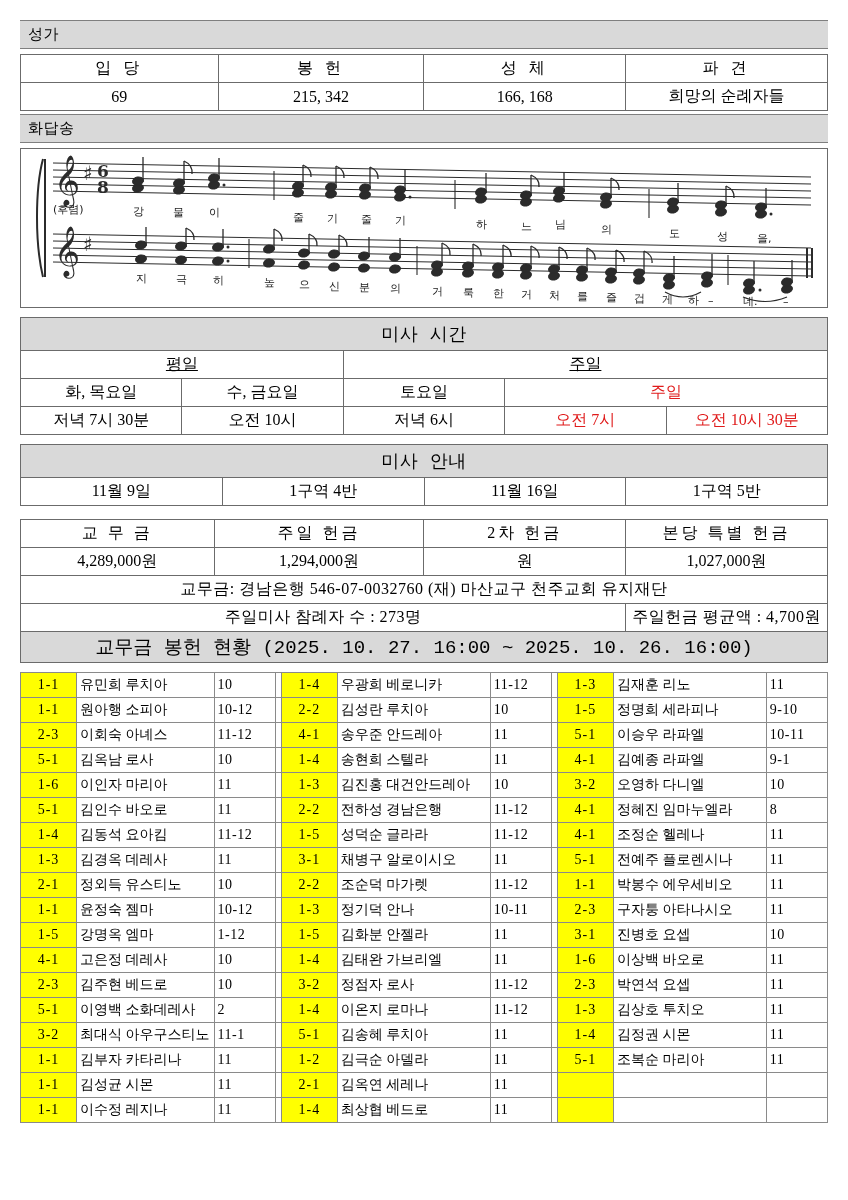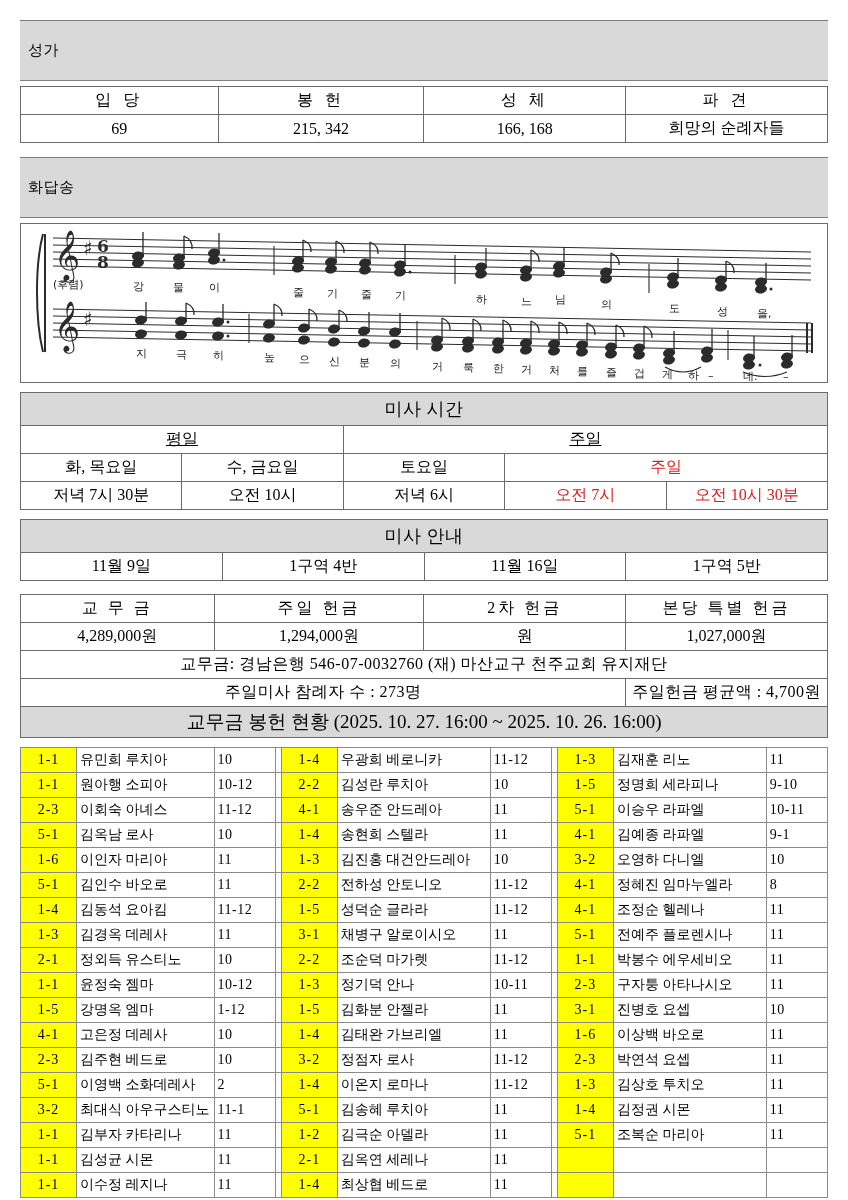--- a/index.html
+++ b/index.html
@@ -15,24 +15,24 @@
     overflow: hidden;
   }
   .page { padding: 20px 20px 0 20px; width: 848px; }
 
   
   .band {
     background: #d9d9d9;
     border-top: 1px solid #7f7f7f;
     border-bottom: 1px solid #7f7f7f;
     font-size: 15px;
-    padding: 20px 8px;
+    padding: 4px 8px;
     letter-spacing: 0.5px;
   }
-  .band.center { text-align: center; }
+  .band.center { text-align: center; font-family: Liberation Mono, monospace; }
 
   
   table { border-collapse: collapse; width: 100%; table-layout: fixed; }
   table.grid td, table.grid th {
     border: 1px solid #6b6b6b;
     text-align: center;
     font-weight: normal;
     padding: 3px 2px;
     font-size: 16px;
     white-space: nowrap;
@@ -103,21 +103,21 @@
     </tr>
     <tr class="hymn-val">
       <td>69</td>
       <td>215, 342</td>
       <td>166, 168</td>
       <td>희망의 순례자들</td>
     </tr>
   </tbody>
     </table>
 
-  <div class="band" style="margin-top:14px">화답송</div>
+  <div class="band" style="margin-top:3px">화답송</div>
   <div class="sp-sm"></div>
   <div class="score">
     <svg width="806" height="158" viewBox="0 0 806 158" xmlns="http://www.w3.org/2000/svg">
       <g stroke="#2b2b2b" stroke-width="1" fill="none">
 
         <g>
           <line x1="32" y1="14" x2="790" y2="28"></line>
           <line x1="32" y1="21" x2="790" y2="35"></line>
           <line x1="32" y1="28" x2="790" y2="42"></line>
           <line x1="32" y1="35" x2="790" y2="49"></line>
@@ -558,21 +558,21 @@
           <td class="code">3-2</td>
           <td class="name">오영하 다니엘</td>
           <td class="num">10</td>
         </tr>
         <tr>
           <td class="code">5-1</td>
           <td class="name">김인수 바오로</td>
           <td class="num">11</td>
           <td class="gap"></td>
           <td class="code">2-2</td>
-          <td class="name">전하성 안토니오</td>
+          <td class="name">전하성 경남은행</td>
           <td class="num">11-12</td>
           <td class="gap"></td>
           <td class="code">4-1</td>
           <td class="name">정혜진 임마누엘라</td>
           <td class="num">8</td>
         </tr>
         <tr>
           <td class="code">1-4</td>
           <td class="name">김동석 요아킴</td>
           <td class="num">11-12</td>

